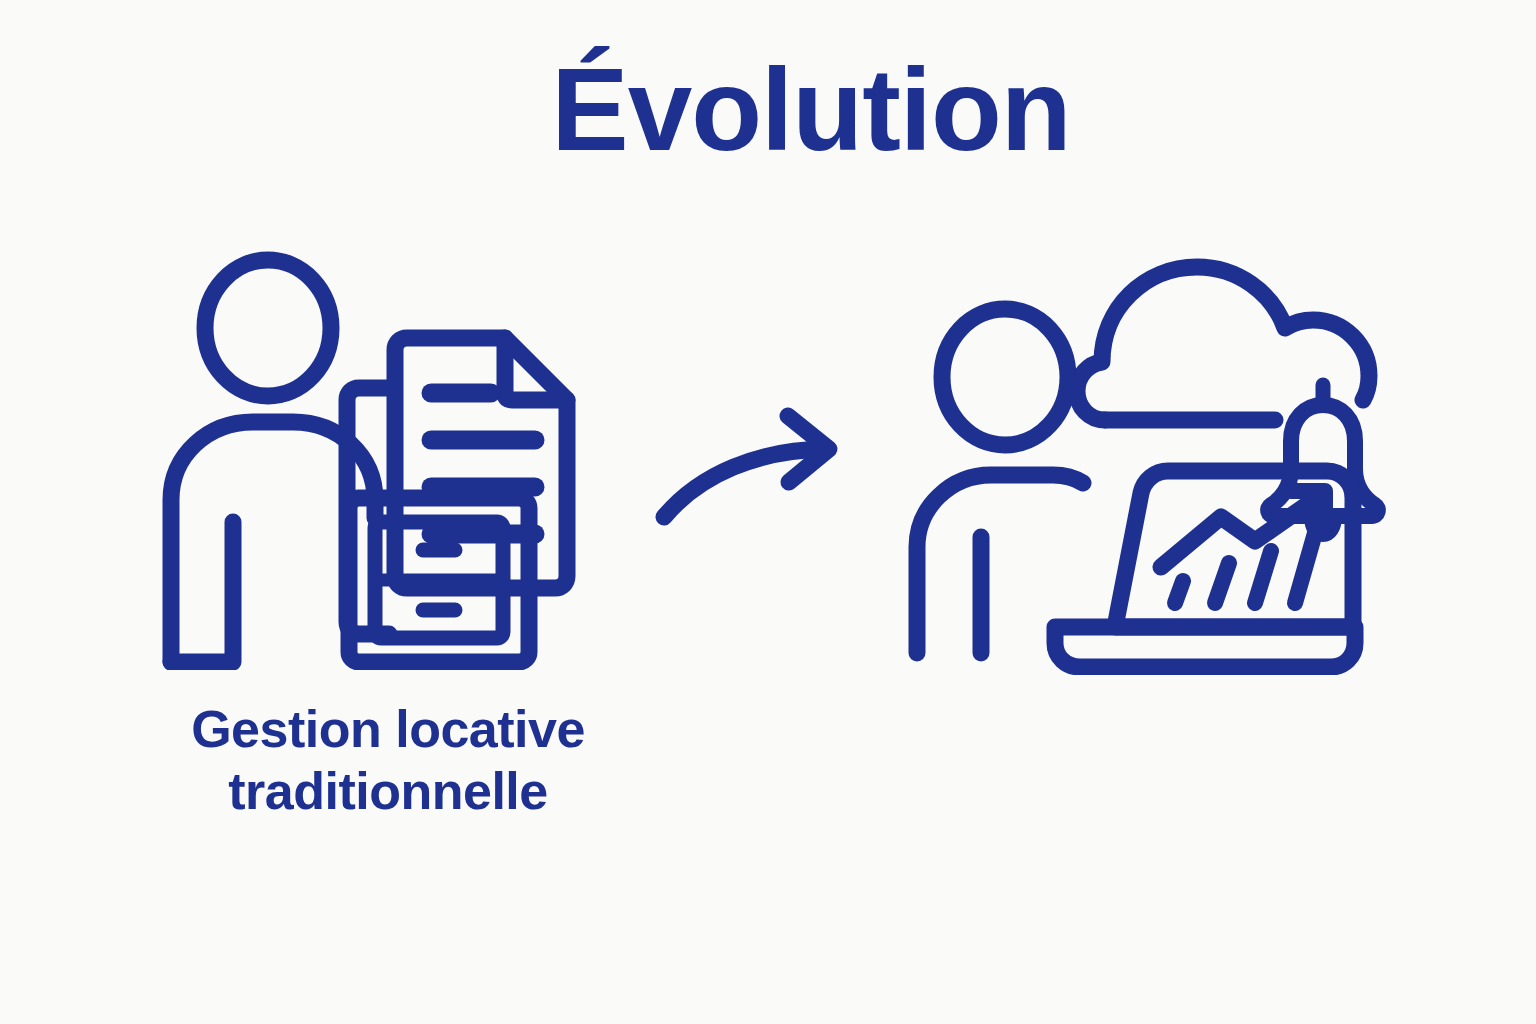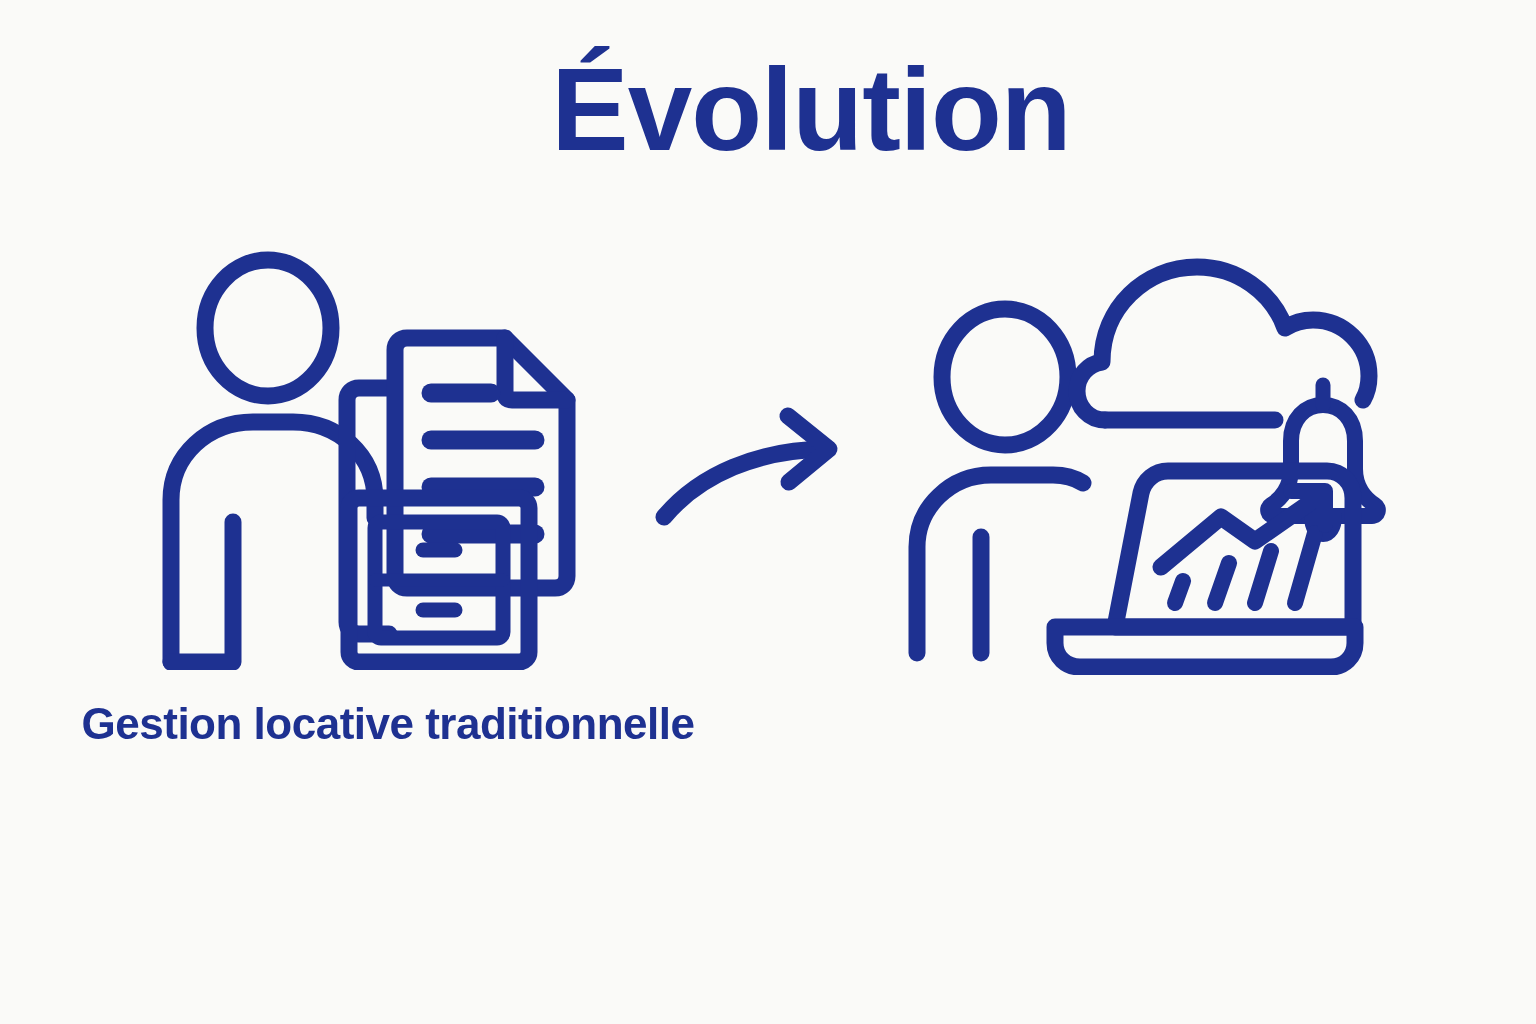--- a/index.html
+++ b/index.html
@@ -61,21 +61,21 @@
   .icon-area {
     height: 440px;
     display: flex;
     align-items: center;
     justify-content: center;
   }
 
   .caption {
     margin-top: 18px;
     text-align: center;
-    font-size: 44px;
+    font-size: 52px;
     line-height: 1.20;
     font-weight: 700;
     color: #1E3191;
     letter-spacing: -0.5px;
     user-select: none;
     max-width: 620px;
   }
 
   
   .arrow {

